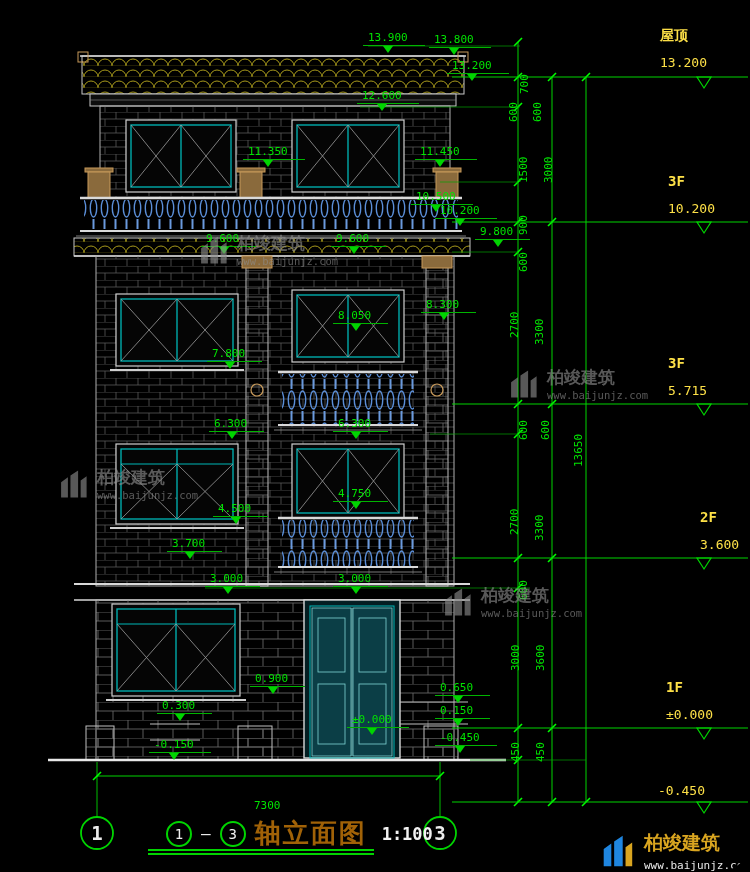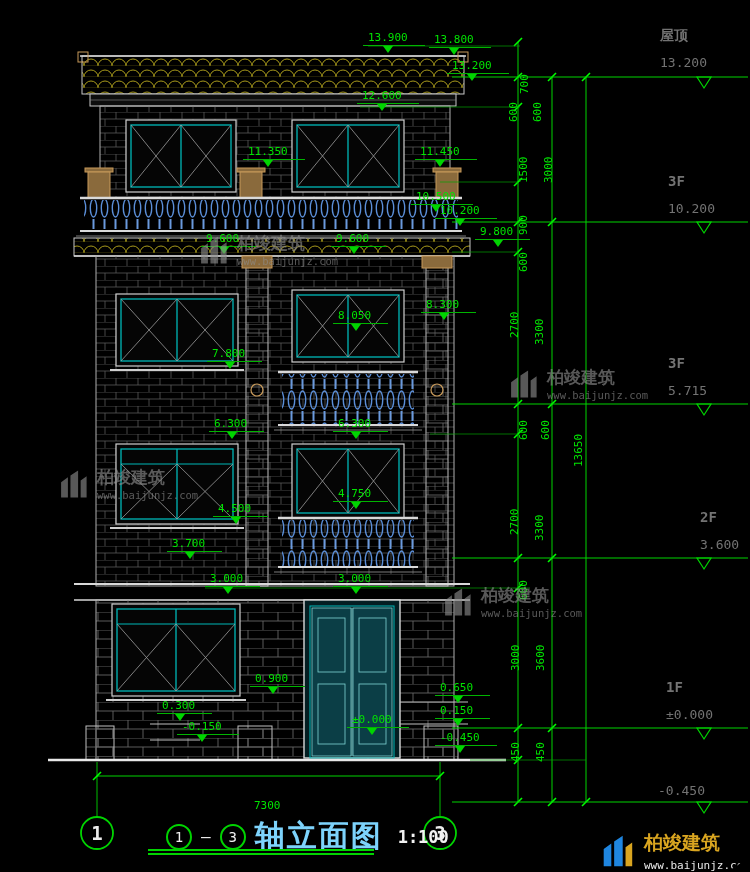--- a/index.html
+++ b/index.html
@@ -8,34 +8,34 @@
   #draw,#dims{position:absolute;left:0;top:0;}
   
   .anno{position:absolute;display:inline-block;color:#00e400;font-size:11px;line-height:1;
         white-space:nowrap;letter-spacing:0;}
   .anno.rot{transform:rotate(-90deg);transform-origin:0 100%;}
   .anno.m::before{content:"";position:absolute;top:calc(100% + 2px);left:-5px;
         width:calc(100% + 22px);height:1px;background:#00b400;}
   .anno.m::after{content:"";position:absolute;top:calc(100% + 3px);left:38%;
         border:5px solid transparent;border-top:7px solid #00d400;}
   
-  .lvl{position:absolute;color:#737373;line-height:1;}
+  .lvl{position:absolute;color:#fde047;line-height:1;}
   .lvl .lvl-name{display:block;font-size:14px;font-weight:bold;}
   .lvl .lvl-val{display:block;font-size:13px;margin-top:14px;}
   
   .wm{position:absolute;display:flex;align-items:center;gap:7px;opacity:.62;}
   .wm-texts{display:flex;flex-direction:column;}
   .wm-name{font-size:17px;font-weight:bold;color:#8f8f8f;font-family:"DejaVu Sans",sans-serif;}
   .wm-url{font-size:10.5px;color:#8f8f8f;}
   
   .title-row{position:absolute;left:166px;top:816px;display:flex;align-items:center;gap:9px;}
   .mini-circle{width:22px;height:22px;border:2px solid #00d400;border-radius:50%;color:#f0f0f0;
         font-size:14px;display:flex;align-items:center;justify-content:center;flex:0 0 auto;}
   .title-dash{color:#f0f0f0;font-size:16px;}
-  .title-text{color:#7dd3fc;font-size:30px;font-weight:bold;letter-spacing:2px;
+  .title-text{color:#a16207;font-size:26px;font-weight:bold;letter-spacing:2px;
         font-family:Liberation Serif, serif;}
   .title-scale{color:#f2f2f2;font-size:17px;font-weight:bold;margin-left:6px;}
   .t-underline{position:absolute;left:148px;width:226px;height:2px;background:#00d400;}
   .axis-num{position:absolute;color:#ececec;font-size:19px;font-weight:bold;
         transform:translate(-50%,-50%);}
   
   .brand{position:absolute;left:598px;top:830px;display:flex;align-items:center;gap:8px;}
   .brand-texts{display:flex;flex-direction:column;}
   .brand-name{font-size:19px;font-weight:bold;color:#d9a520;font-family:"DejaVu Sans",sans-serif;}
   .brand-url{font-size:11px;color:#e8e8e8;margin-top:3px;}
@@ -279,21 +279,21 @@
       <span class="anno m" style="left: 338px; top: 488px;">4.750</span>
       <span class="anno m" style="left: 218px; top: 503px;">4.500</span>
       <span class="anno m" style="left: 172px; top: 538px;">3.700</span>
       <span class="anno m" style="left: 210px; top: 573px;">3.000</span>
       <span class="anno m" style="left: 338px; top: 573px;">3.000</span>
       <span class="anno m" style="left: 214px; top: 673px; margin-left: 41px;">0.900</span>
       <span class="anno m" style="left: 440px; top: 682px;">0.650</span>
       <span class="anno m" style="left: 162px; top: 700px;">0.300</span>
       <span class="anno m" style="left: 440px; top: 705px;">0.150</span>
       <span class="anno m" style="left: 352px; top: 714px;">±0.000</span>
-      <span class="anno m" style="left: 154px; top: 721px; margin-left: 28px;">-0.150</span>
+      <span class="anno m" style="left: 154px; top: 739px;">-0.150</span>
       <span class="anno m" style="left: 440px; top: 732px;">-0.450</span>
       <span class="anno" style="left: 254px; top: 780px; margin-top: 20px;">7300</span>
       <span class="anno rot" style="left: 530px; top: 83px;">700</span>
       <span class="anno rot" style="left: 519px; top: 111px;">600</span>
       <span class="anno rot" style="left: 543px; top: 111px;">600</span>
       <span class="anno rot" style="left: 529px; top: 172px;">1500</span>
       <span class="anno rot" style="left: 554px; top: 172px;">3000</span>
       <span class="anno rot" style="left: 529px; top: 224px;">900</span>
       <span class="anno rot" style="left: 529px; top: 261px;">600</span>
       <span class="anno rot" style="left: 520px; top: 327px;">2700</span>

